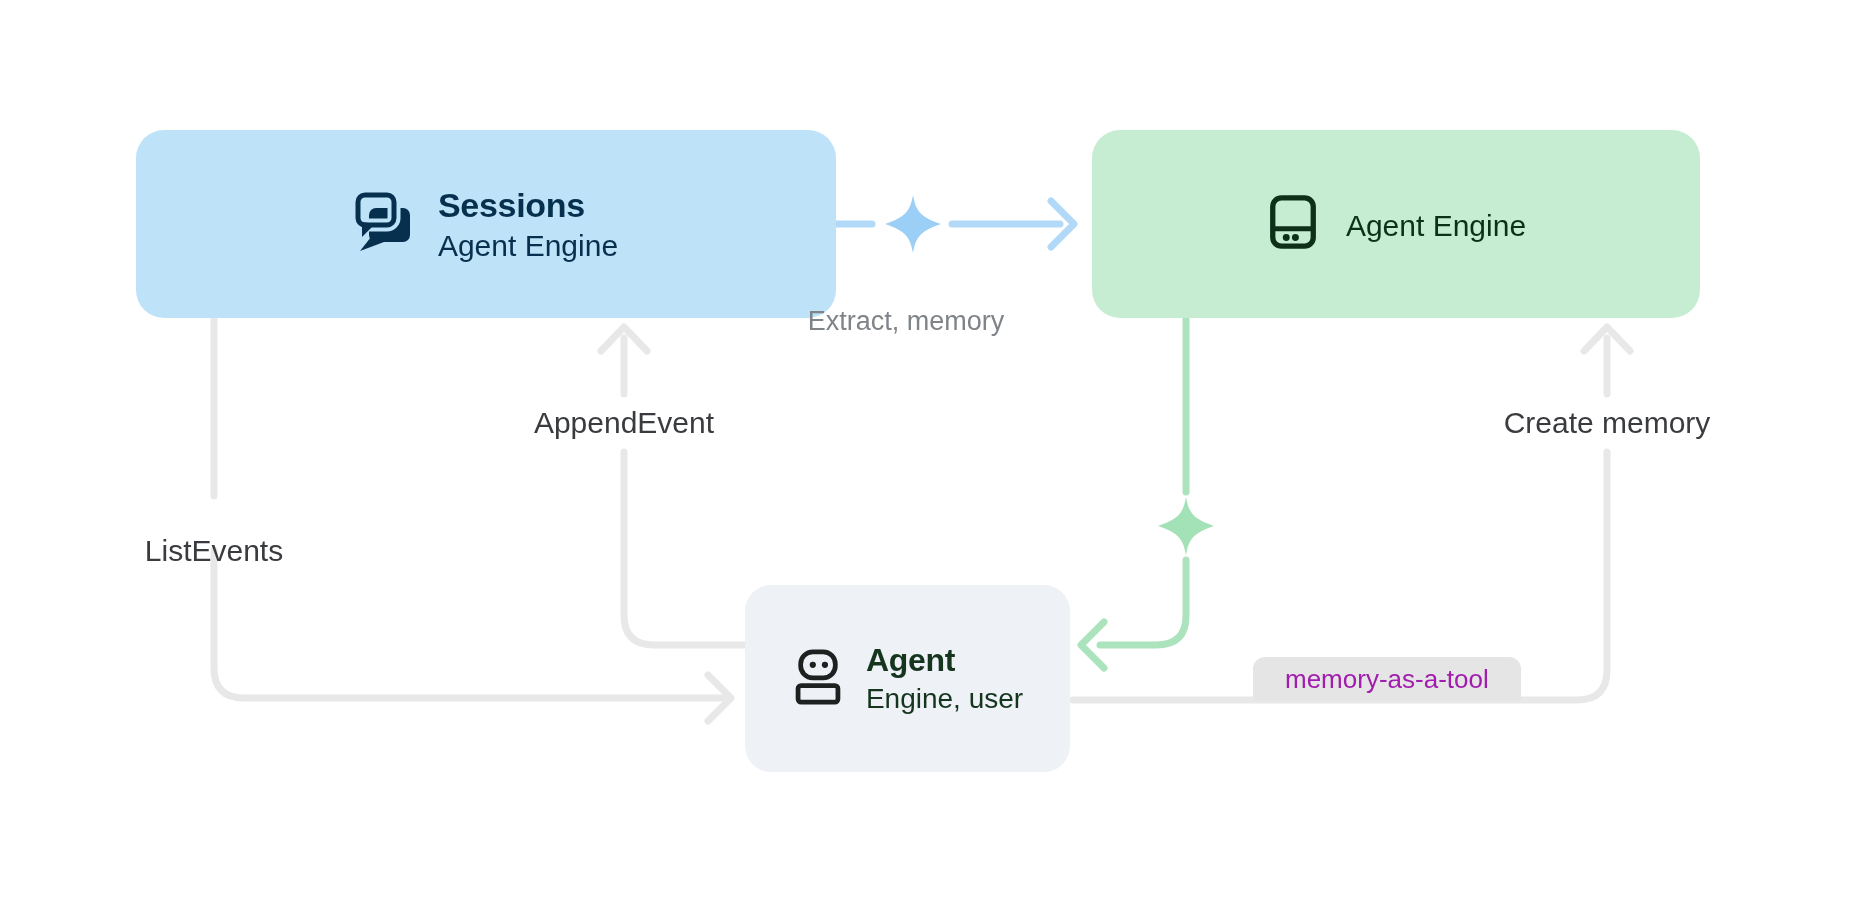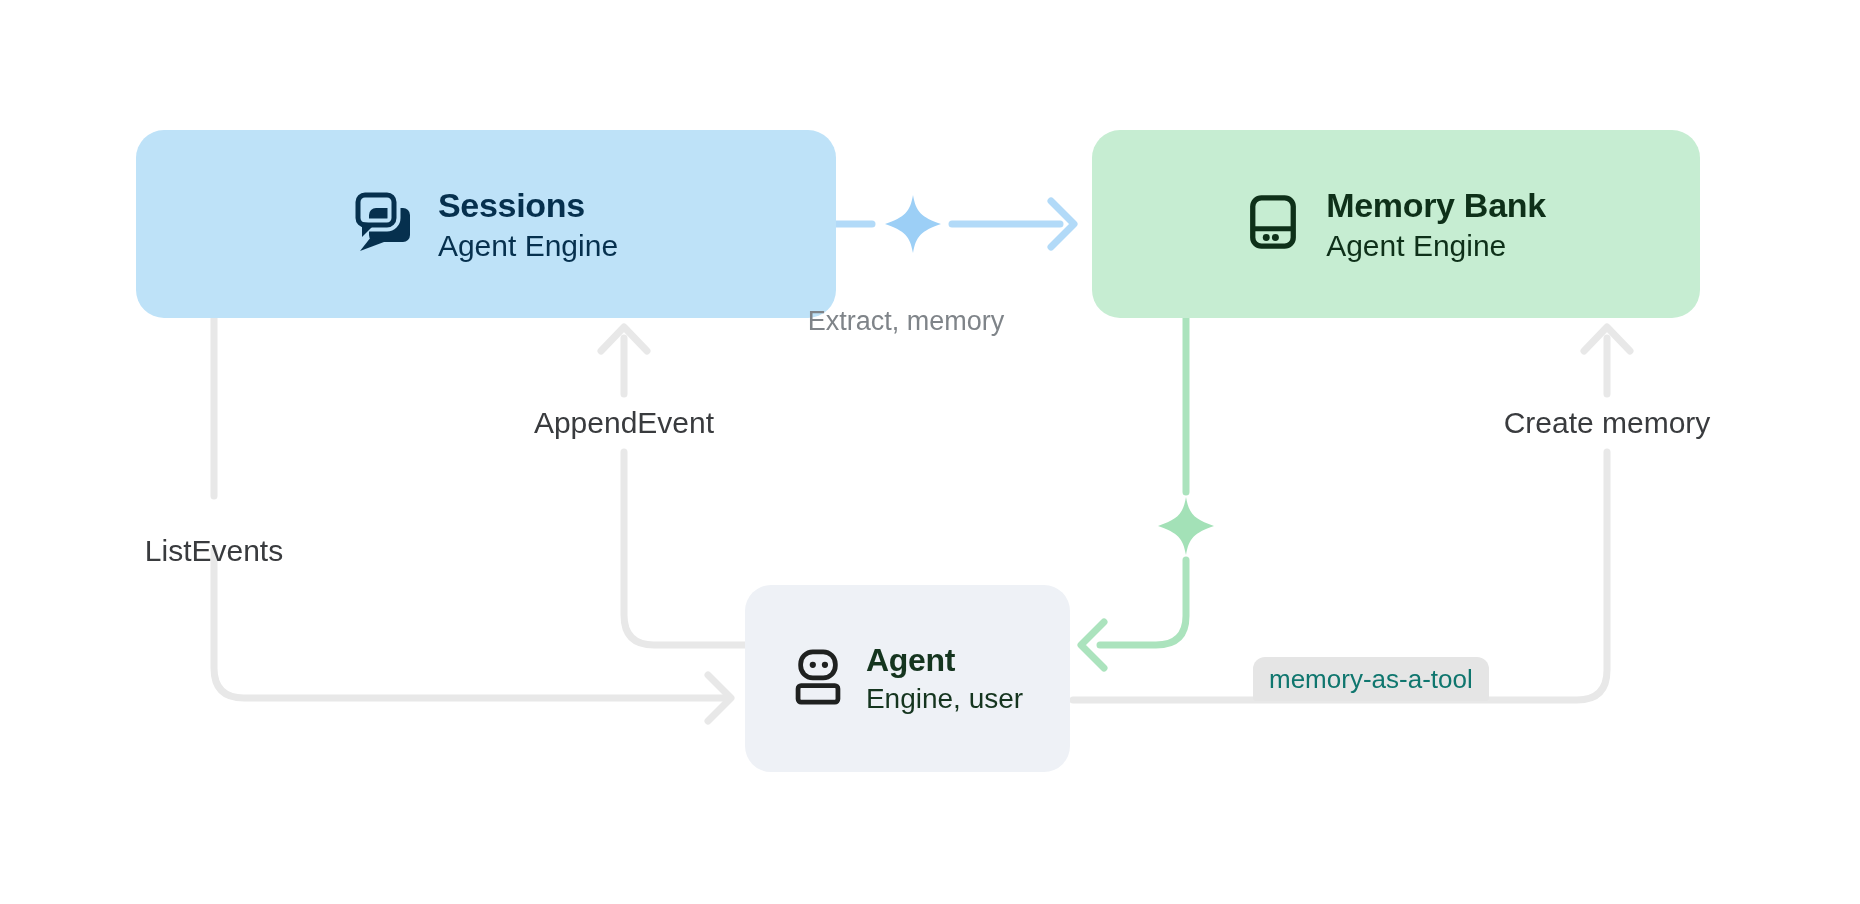--- a/index.html
+++ b/index.html
@@ -31,22 +31,22 @@
   .edge-label{position:absolute;font-size:30px;font-weight:400;color:var(--label);white-space:nowrap}
   .centerx{transform:translateX(-50%)}
   #label-generate{left:906px;top:263px;font-size:29px;font-weight:700;color:var(--label-bold)}
   #label-extract{left:906px;top:306px;font-size:27px;font-weight:400;color:var(--sublabel)}
   #label-append{left:624px;top:406px}
   #label-list{left:214px;top:534px}
   #label-create{left:1607px;top:406px}
   #label-retrieve{left:1227px;top:506px}
 
   .chip{position:absolute;left:1253px;top:657px;height:44px;display:flex;align-items:center;
-        padding:0 16px;background:var(--chip-bg);border-radius:12px 12px 3px 3px;
-        font-size:26px;font-weight:500;color:#0f766e;white-space:nowrap}
+        padding:0 32px;background:var(--chip-bg);border-radius:12px 12px 3px 3px;
+        font-size:26px;font-weight:500;color:#a21caf;white-space:nowrap}
 </style>
 </head>
 <body>
 
 <div class="stage">
 
   <svg class="edges" width="1860" height="904" viewBox="0 0 1860 904" fill="none" stroke-linecap="round" stroke-linejoin="round" stroke-width="7">
 
     <path d="M735,224 H872" stroke="#B2DAF8"></path>
     <path d="M952,224 H1060" stroke="#B2DAF8"></path>
@@ -90,21 +90,20 @@
   <div class="node" id="node-memory">
     <span class="icon">
       <svg width="54" height="56" viewBox="0 0 56 58">
         <rect x="7" y="4" width="42" height="50" rx="9" fill="none" stroke="currentColor" stroke-width="5.5"></rect>
         <line x1="7" y1="36" x2="49" y2="36" stroke="currentColor" stroke-width="5"></line>
         <circle cx="21" cy="45" r="3.6" fill="currentColor"></circle>
         <circle cx="30.5" cy="45" r="3.6" fill="currentColor"></circle>
       </svg>
     </span>
     <span class="txt">
-      <span class="node-title">Memory Bank</span>
       <span class="node-sub">Agent Engine</span>
     </span>
   </div>
 
   <div class="node" id="node-agent">
     <span class="icon">
       <svg width="52" height="56" viewBox="0 0 60 64">
         <rect x="10" y="3" width="40" height="30" rx="14" fill="none" stroke="currentColor" stroke-width="5.5"></rect>
         <circle cx="24" cy="18" r="3.6" fill="currentColor"></circle>
         <circle cx="38" cy="18" r="3.6" fill="currentColor"></circle>

